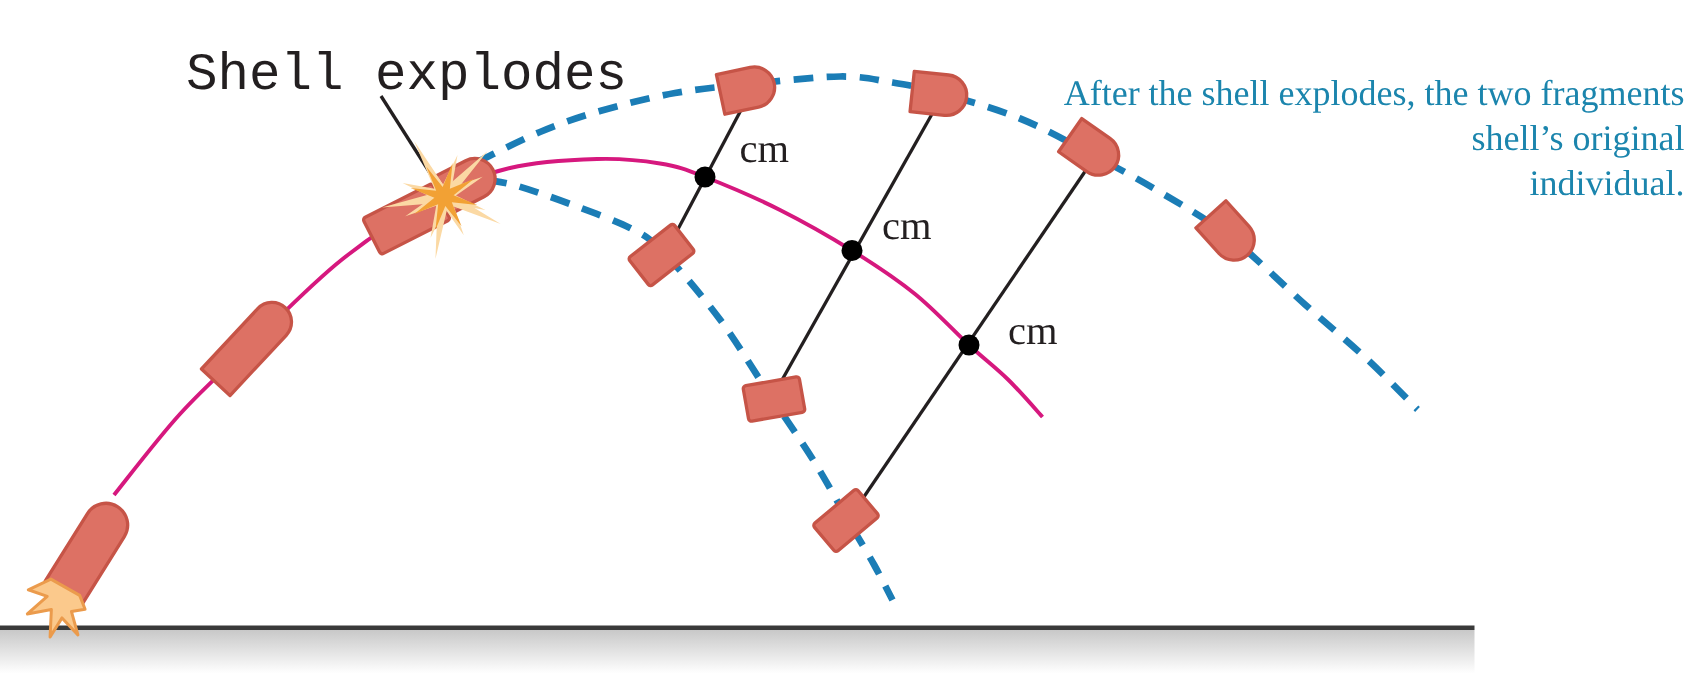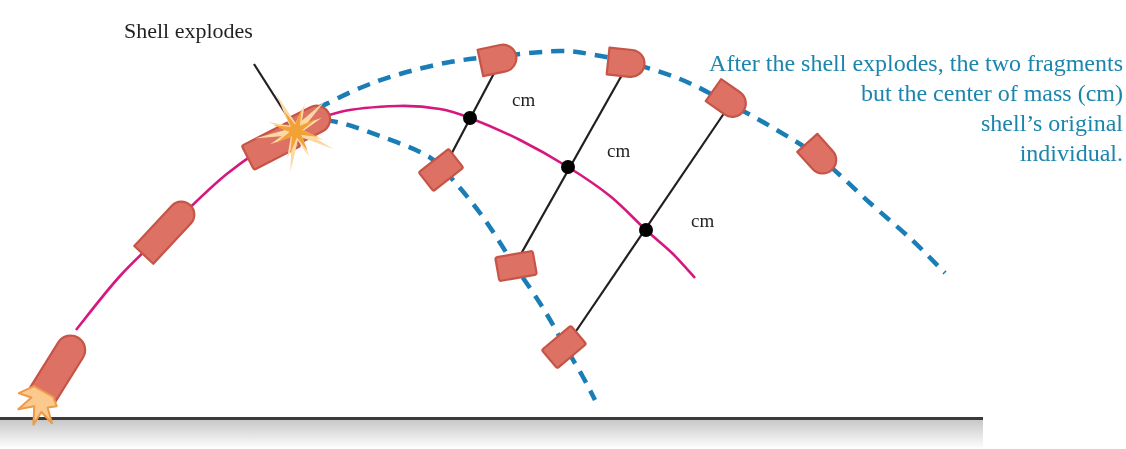--- a/index.html
+++ b/index.html
@@ -2,23 +2,23 @@
 <html><head>
 <meta charset="utf-8">
 <style>
   html,body{margin:0;padding:0;background:#ffffff;}
   .canvas{
     position:relative;width:1126px;height:449px;background:#ffffff;
     overflow:hidden;font-family:"Liberation Serif","DejaVu Serif",serif;
   }
   .canvas svg{position:absolute;left:0;top:0;}
   .txt{position:absolute;white-space:nowrap;}
-  .shell-label{left:124px;top:18px;font-size:22px;}
+  .shell-label{left:124px;top:30px;font-size:35px;font-family:Liberation Mono, monospace;}
   .caption{top:0px;right:3px;text-align:right;font-size:24px;line-height:30px;margin-top:48px;}
-  .cm-label{font-size:19px;line-height:27px;margin-left:19px;}
+  .cm-label{font-size:27px;line-height:27px;}
 </style>
 </head>
 <body>
 
 <div class="canvas">
   <svg width="1126" height="449" viewBox="0 0 1126 449">
       <defs>
         <linearGradient id="groundFade" x1="0" y1="0" x2="0" y2="1">
           <stop offset="0" stop-color="#c8c8c8"></stop>
           <stop offset="1" stop-color="#ffffff"></stop>
@@ -72,21 +72,20 @@
       <polygon points="318.3,136.7 301.2,134.9 307.7,150.8 296.9,137.4 290.3,153.3 292.1,136.2 276.2,142.7 289.6,131.9 273.7,125.3 290.8,127.1 284.3,111.2 295.1,124.6 301.7,108.7 299.9,125.8 315.8,119.3 302.4,130.1" fill="#f2a134"></polygon>
       <circle cx="470" cy="118" r="7" fill="#000000"></circle>
       <circle cx="568" cy="167" r="7" fill="#000000"></circle>
       <circle cx="646" cy="230" r="7" fill="#000000"></circle>
     </svg>
 
   <div class="txt shell-label" style="color: rgb(35, 31, 32);">Shell explodes</div>
 
   <div class="txt caption" style="color: rgb(27, 133, 173);">
     <div>After the shell explodes, the two fragments</div>
-    <div>but the center of mass (cm)</div>
     <div>shell’s original</div>
     <div>individual.</div>
   </div>
 
   <div class="txt cm-label" style="left: 493px; top: 86px; color: rgb(35, 31, 32);">cm</div>
   <div class="txt cm-label" style="left: 588px; top: 137px; color: rgb(35, 31, 32);">cm</div>
   <div class="txt cm-label" style="left: 672px; top: 207px; color: rgb(35, 31, 32);">cm</div>
 </div>
 
 </body></html>

